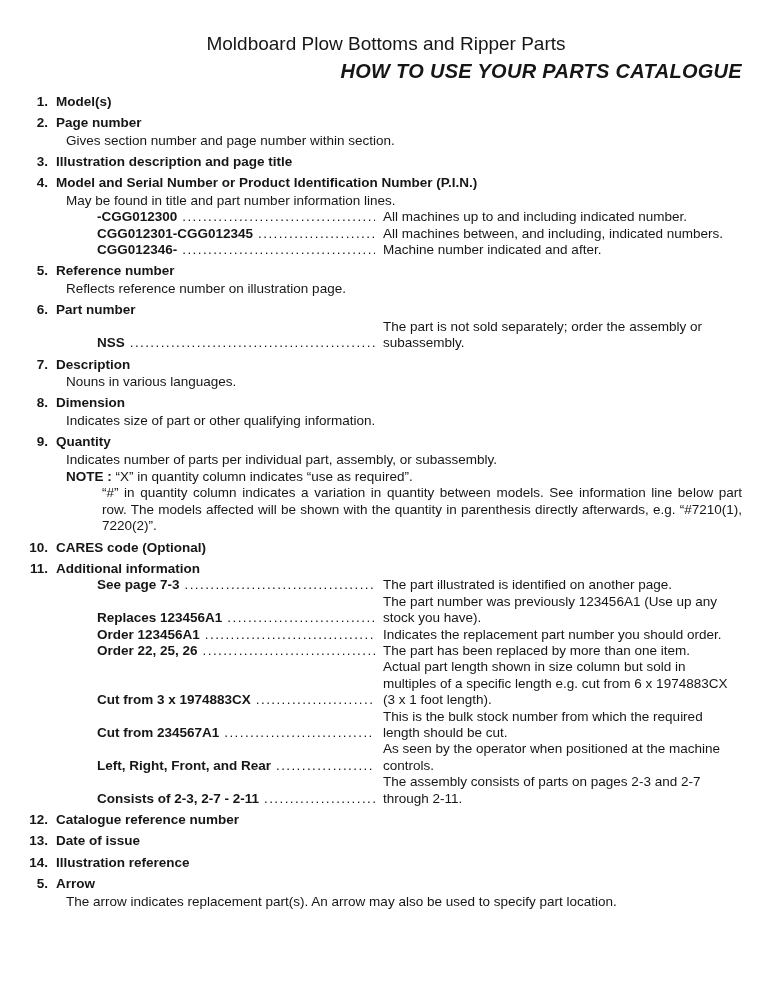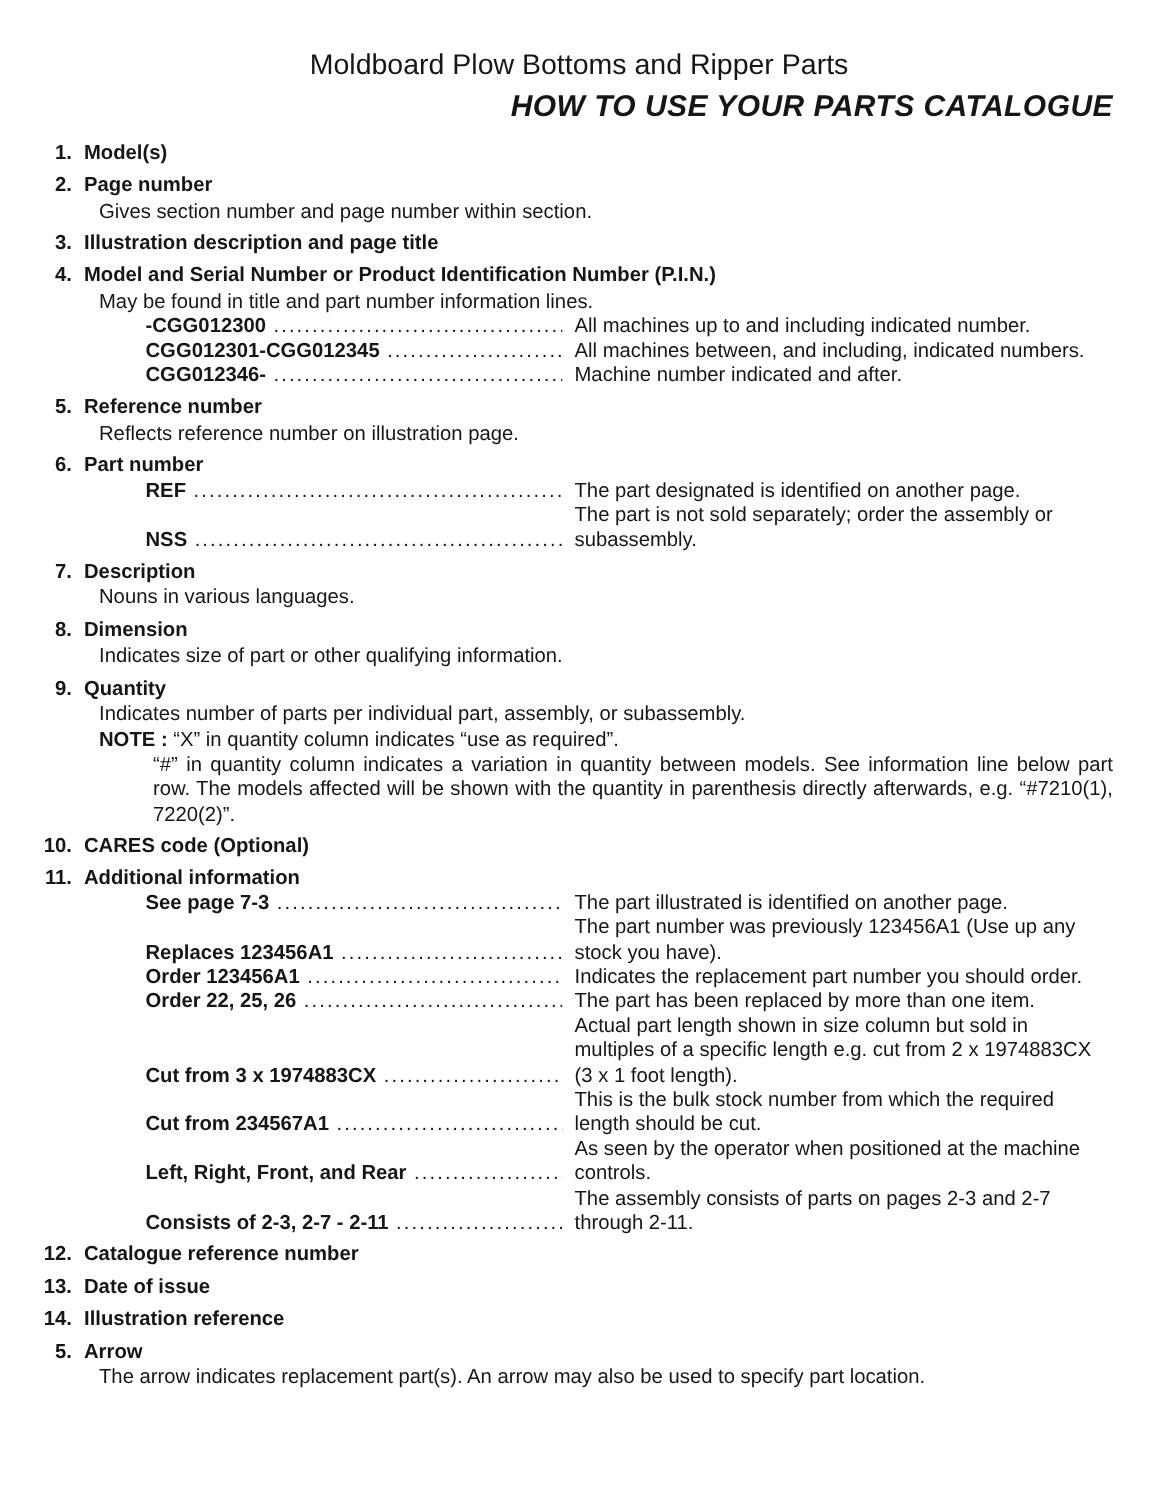--- a/index.html
+++ b/index.html
@@ -152,27 +152,20 @@
     <div class="body">Reflects reference number on illustration page.</div>
   </div>
 
   <div class="item">
     <div class="item-head">
       <span class="num">6.</span>
       <span class="heading">Part number</span>
     </div>
     <div class="def-row">
       <span class="term-wrap">
-          <span class="term">REF</span>
-          <span class="leader"></span>
-        </span>
-      <span class="def">The part designated is identified on another page.</span>
-    </div>
-    <div class="def-row">
-      <span class="term-wrap">
           <span class="term">NSS</span>
           <span class="leader"></span>
         </span>
       <span class="def">The part is not sold separately; order the assembly or subassembly.</span>
     </div>
   </div>
 
   <div class="item">
     <div class="item-head">
       <span class="num">7.</span>
@@ -237,21 +230,21 @@
           <span class="term">Order 22, 25, 26</span>
           <span class="leader"></span>
         </span>
       <span class="def">The part has been replaced by more than one item.</span>
     </div>
     <div class="def-row">
       <span class="term-wrap">
           <span class="term">Cut from 3 x 1974883CX</span>
           <span class="leader"></span>
         </span>
-      <span class="def">Actual part length shown in size column but sold in multiples of a specific length e.g. cut from 2 x 1974883CX (3 x 1 foot length).</span>
+      <span class="def">Actual part length shown in size column but sold in multiples of a specific length e.g. cut from 6 x 1974883CX (3 x 1 foot length).</span>
     </div>
     <div class="def-row">
       <span class="term-wrap">
           <span class="term">Cut from 234567A1</span>
           <span class="leader"></span>
         </span>
       <span class="def">This is the bulk stock number from which the required length should be cut.</span>
     </div>
     <div class="def-row">
       <span class="term-wrap">

